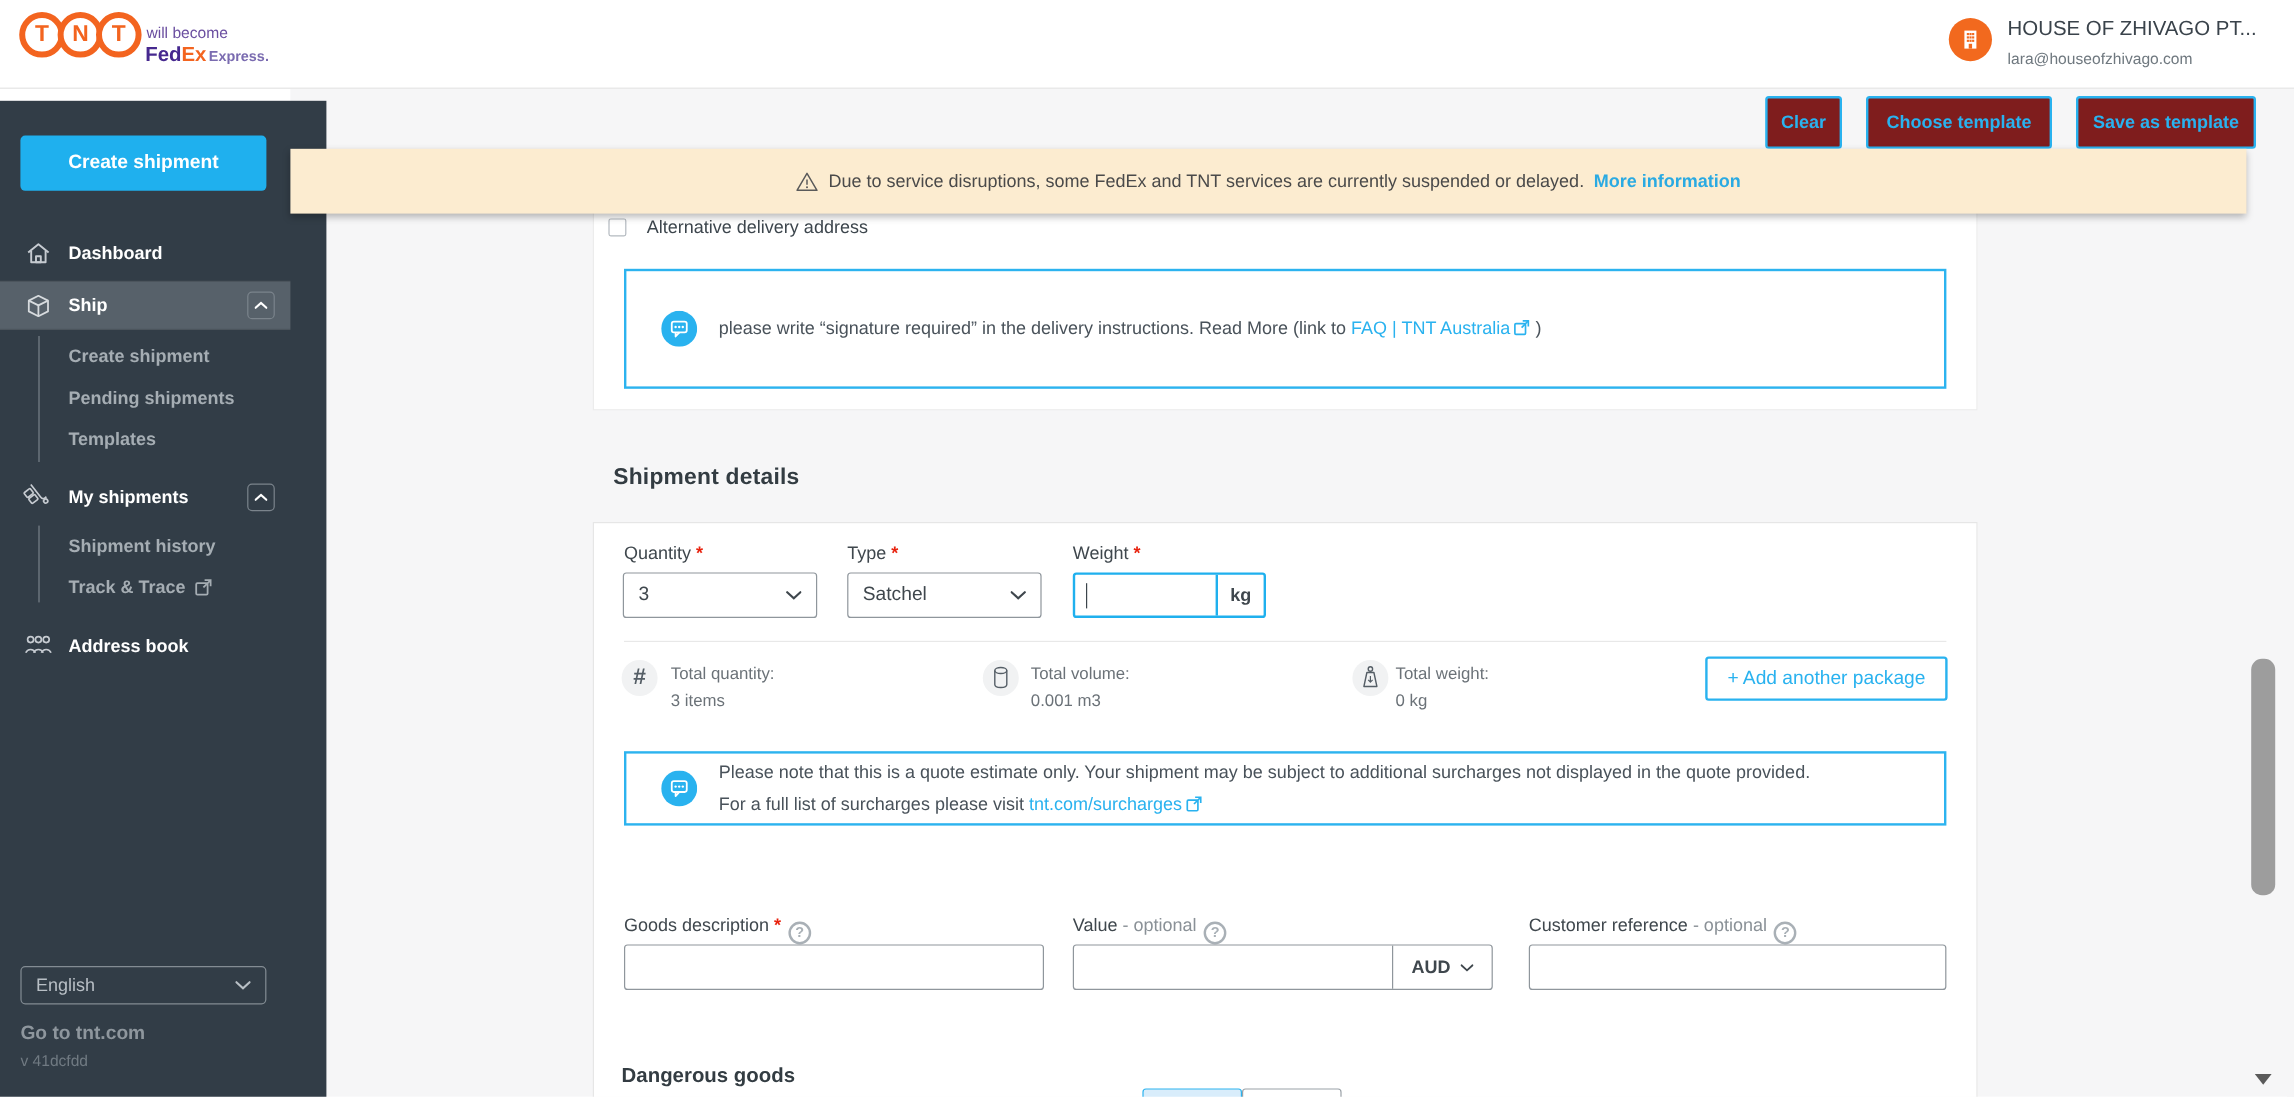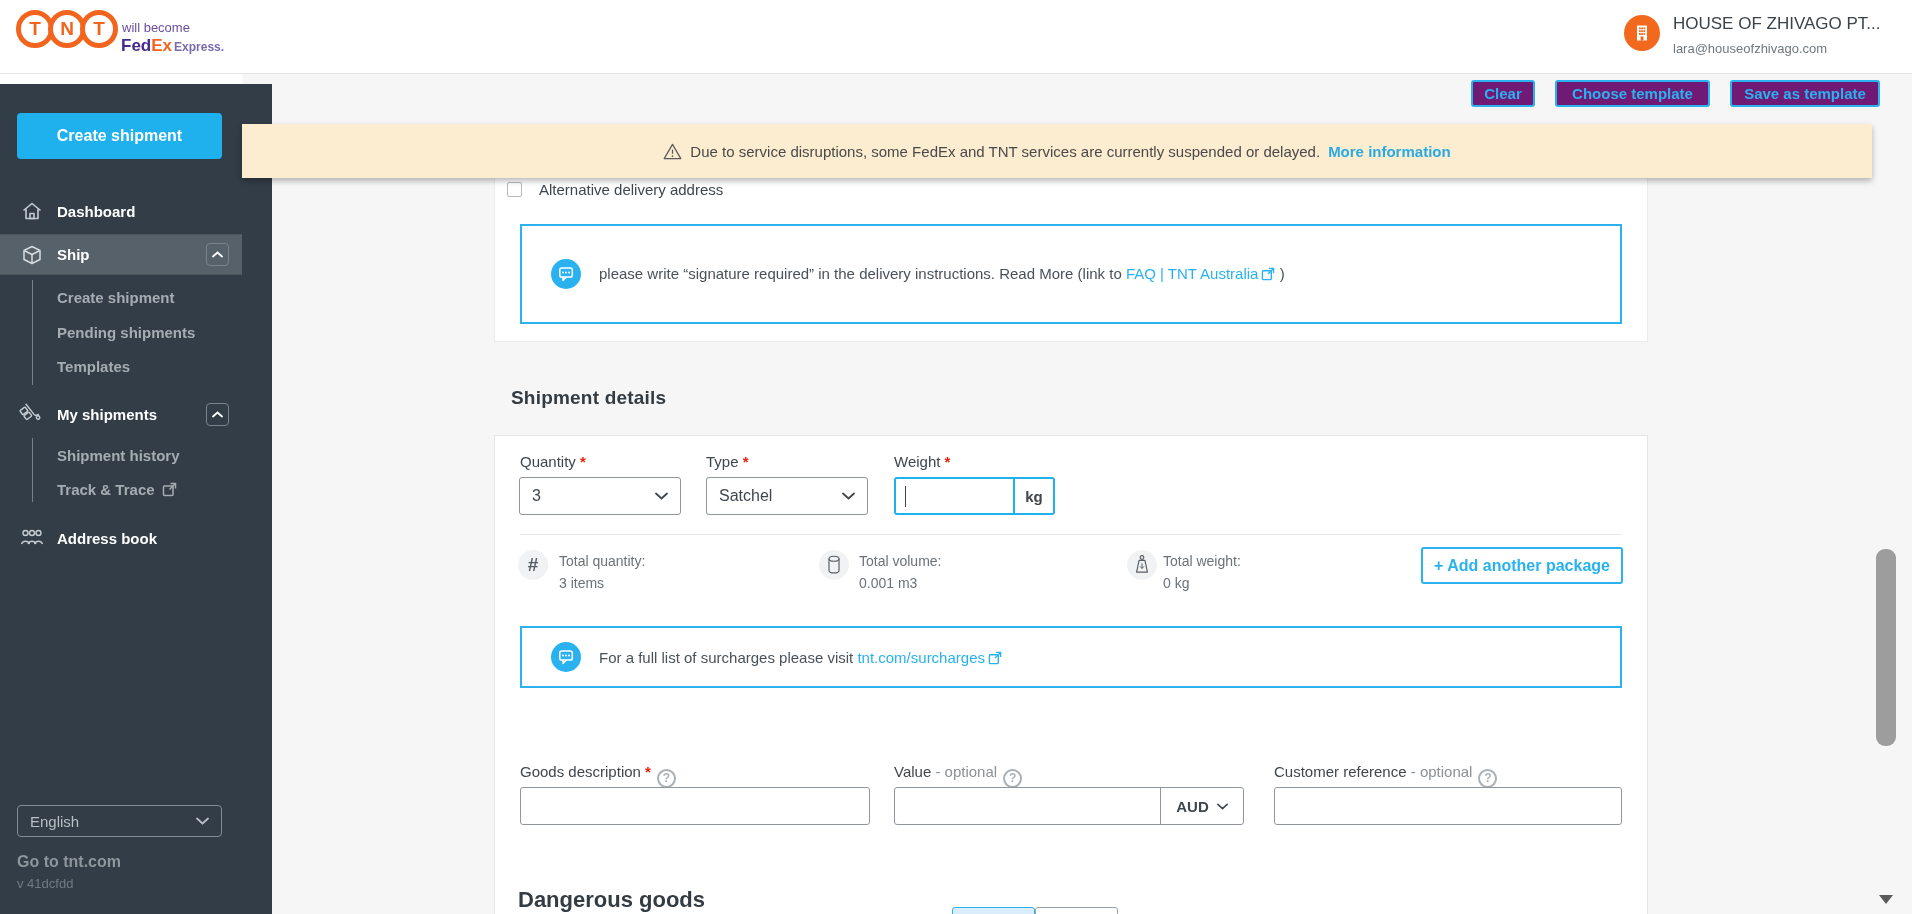--- a/index.html
+++ b/index.html
@@ -26,21 +26,21 @@
   .nav-label { position:absolute; left:57px; color:#fff; font-weight:bold; font-size:15px; }
   .chev-box { position:absolute; left:206px; width:23px; height:23px; border:1px solid #7b848c; border-radius:4px; display:flex; align-items:center; justify-content:center; }
   .subnav-line { position:absolute; left:32px; width:1px; background:#79828a; }
   .sub-label { position:absolute; left:57px; color:#a5adb3; font-weight:bold; font-size:15px; cursor:pointer; white-space:nowrap; display:flex; align-items:center; gap:7px; }
   .lang-select { position:absolute; left:17px; top:721px; width:205px; height:32px; border:1px solid #838c93; border-radius:4px; color:#b8bfc5; font-size:15px; display:flex; align-items:center; justify-content:space-between; padding:0 12px; cursor:pointer; }
   .goto { position:absolute; left:17px; top:769px; font-size:16px; font-weight:bold; color:#8e969d; cursor:pointer; }
   .version { position:absolute; left:17px; top:792px; font-size:13px; color:#707a82; }
 
   
   #content { position:absolute; left:242px; top:74px; width:1670px; height:840px; background:#f6f6f7; }
-  .tb-btn { position:absolute; top:6px; height:27px; background:#701a75; border:2px solid #29b2ef; border-radius:3px; color:#29b2ef; font-weight:bold; font-size:15px; font-family:inherit; cursor:pointer; }
+  .tb-btn { position:absolute; top:6px; height:44px; background:#7f1d1d; border:2px solid #29b2ef; border-radius:3px; color:#29b2ef; font-weight:bold; font-size:15px; font-family:inherit; cursor:pointer; }
   #banner { position:absolute; left:0; top:50px; width:1630px; height:54px; background:#fcecd0; box-shadow:0 3px 6px rgba(0,0,0,.28); z-index:30; display:flex; align-items:center; justify-content:center; gap:8px; font-size:15px; color:#4a4a4a; }
   #banner a { color:#2aaae2; font-weight:bold; text-decoration:none; cursor:pointer; }
 
   .panel-top { position:absolute; left:252px; top:76px; width:1154px; height:192px; background:#fff; border:1px solid #ececec; z-index:10; }
   .checkbox { position:absolute; left:12px; top:31px; width:15px; height:15px; border:1px solid #b4bac0; border-radius:2px; background:#fff; cursor:pointer; }
   .chk-label { position:absolute; left:44px; top:30px; font-size:15px; color:#3d464d; }
 
   .info-box { position:absolute; border:2px solid #2cb3ef; background:#fff; display:flex; align-items:center; }
   .info-icon { flex:0 0 30px; width:30px; height:30px; margin-left:29px; }
   .info-text { margin-left:18px; font-size:15px; color:#49525a; line-height:28px; }
@@ -56,22 +56,22 @@
   .help-circ { display:inline-flex; width:19px; height:19px; border:2px solid #a9b0b6; border-radius:50%; color:#a9b0b6; font-size:12px; font-weight:bold; align-items:center; justify-content:center; vertical-align:-5px; margin-left:6px; cursor:pointer; }
   .sel { position:absolute; height:38px; background:#fff; border:1px solid #8f969c; border-radius:3px; display:flex; align-items:center; justify-content:space-between; padding:0 12px; font-size:16px; color:#3f474d; cursor:pointer; }
   .inp { position:absolute; height:38px; background:#fff; border:1px solid #8f969c; border-radius:3px; }
   .wt-group { position:absolute; height:38px; border:2px solid #1fb0ee; border-radius:3px; background:#fff; display:flex; }
   .wt-input { width:117px; position:relative; }
   .caret { position:absolute; left:9px; top:7px; width:1px; height:21px; background:#3c454c; }
   .wt-unit { width:40px; border-left:2px solid #1fb0ee; display:flex; align-items:center; justify-content:center; font-weight:bold; font-size:15px; color:#3f474d; }
   .divider { position:absolute; height:1px; background:#e8e8e8; }
   .tot-ico { position:absolute; width:30px; height:30px; border-radius:50%; background:#f1f2f3; display:flex; align-items:center; justify-content:center; }
   .tot-label { position:absolute; font-size:14px; color:#6b7278; }
-  .add-btn { position:absolute; height:37px; background:#fff; border:2px solid #29b2ef; border-radius:3px; color:#29b2ef; font-weight:bold; font-size:16px; font-family:inherit; cursor:pointer; }
-  .dg-title { position:absolute; font-size:22px; font-weight:bold; color:#333c42; }
+  .add-btn { position:absolute; height:37px; background:#fff; border:2px solid #29b2ef; border-radius:3px; color:#29b2ef; font-weight:normal; font-size:16px; font-family:inherit; cursor:pointer; }
+  .dg-title { position:absolute; font-size:17px; font-weight:bold; color:#333c42; }
   .dg-btn { position:absolute; height:34px; width:83px; border-radius:3px 3px 0 0; cursor:pointer; }
 
   
   .sb-thumb { position:absolute; left:1876px; top:549px; width:20px; height:197px; background:#9d9d9d; border-radius:9px; z-index:50; }
   .sb-arrow { position:absolute; left:1879px; top:895px; width:0; height:0; border-left:7px solid transparent; border-right:7px solid transparent; border-top:9px solid #5a5a5a; z-index:50; }
 
   svg { display:block; }
 </style>
 </head>
 <body>
@@ -313,20 +313,21 @@
         <svg width="30" height="30" viewBox="0 0 30 30">
             <circle cx="15" cy="15" r="15" fill="#29b2ef"></circle>
             <rect x="8.8" y="9" width="12.5" height="9" rx="1.8" fill="none" stroke="#fff" stroke-width="1.5"></rect>
             <path d="M12 18 v3.4 l3.2 -3.4" fill="none" stroke="#fff" stroke-width="1.5" stroke-linejoin="round"></path>
             <circle cx="12" cy="13.5" r="1" fill="#fff"></circle>
             <circle cx="15" cy="13.5" r="1" fill="#fff"></circle>
             <circle cx="18" cy="13.5" r="1" fill="#fff"></circle>
           </svg>
       </span>
       <div class="info-text" style="line-height:27px;">
+        <div>Please note that this is a quote estimate only. Your shipment may be subject to additional surcharges not displayed in the quote provided.</div>
         <div><span>For a full list of surcharges please visit </span><a>tnt.com/surcharges</a><span class="ext-ico"><svg width="14" height="14" viewBox="0 0 15 15" fill="none" stroke="#29b2ef" stroke-width="1.5">
                 <rect x="1.5" y="4" width="9.5" height="9.5" rx="1"></rect>
                 <path d="M8.5 1.5 h5 v5"></path>
                 <path d="M13.2 1.8 L7.5 7.5"></path>
               </svg></span></div>
       </div>
     </div>
 
     <div class="f-label" style="left:25px; top:327px;"><span>Goods description</span> <span class="req">*</span><span class="help-circ">?</span></div>
     <div class="f-label" style="left:399px; top:327px;"><span>Value</span><span class="opt"> - optional</span><span class="help-circ">?</span></div>

